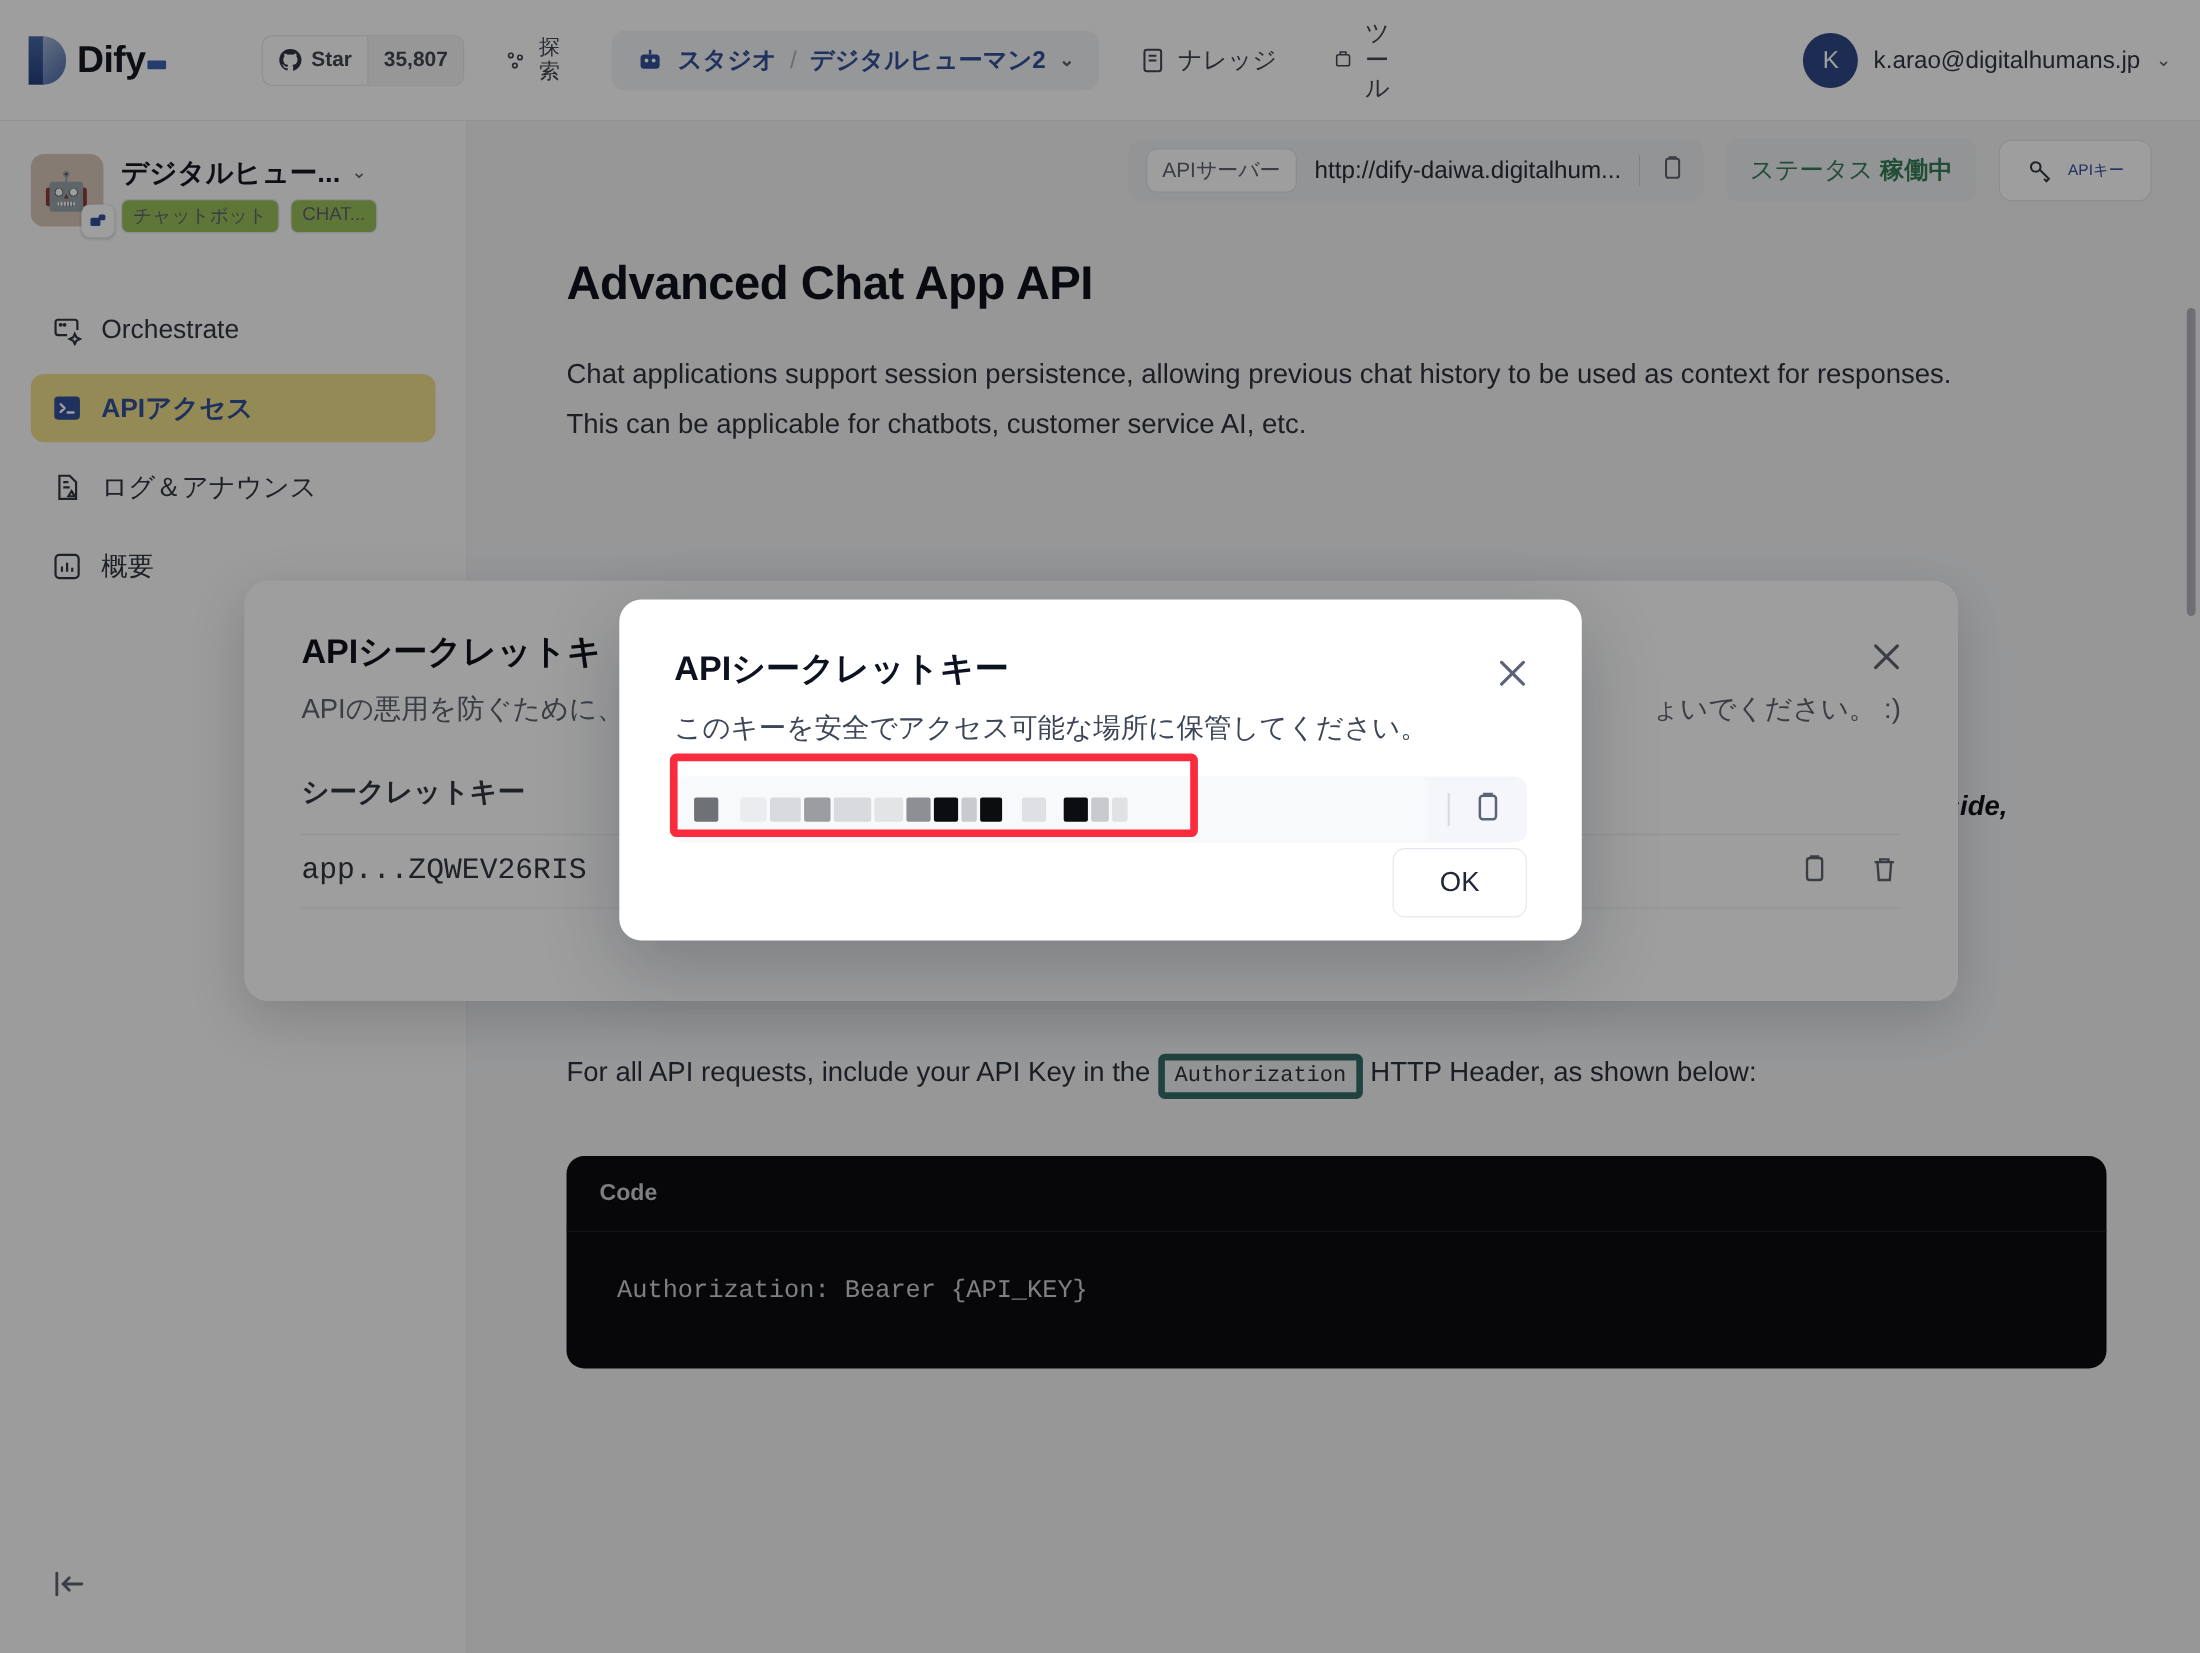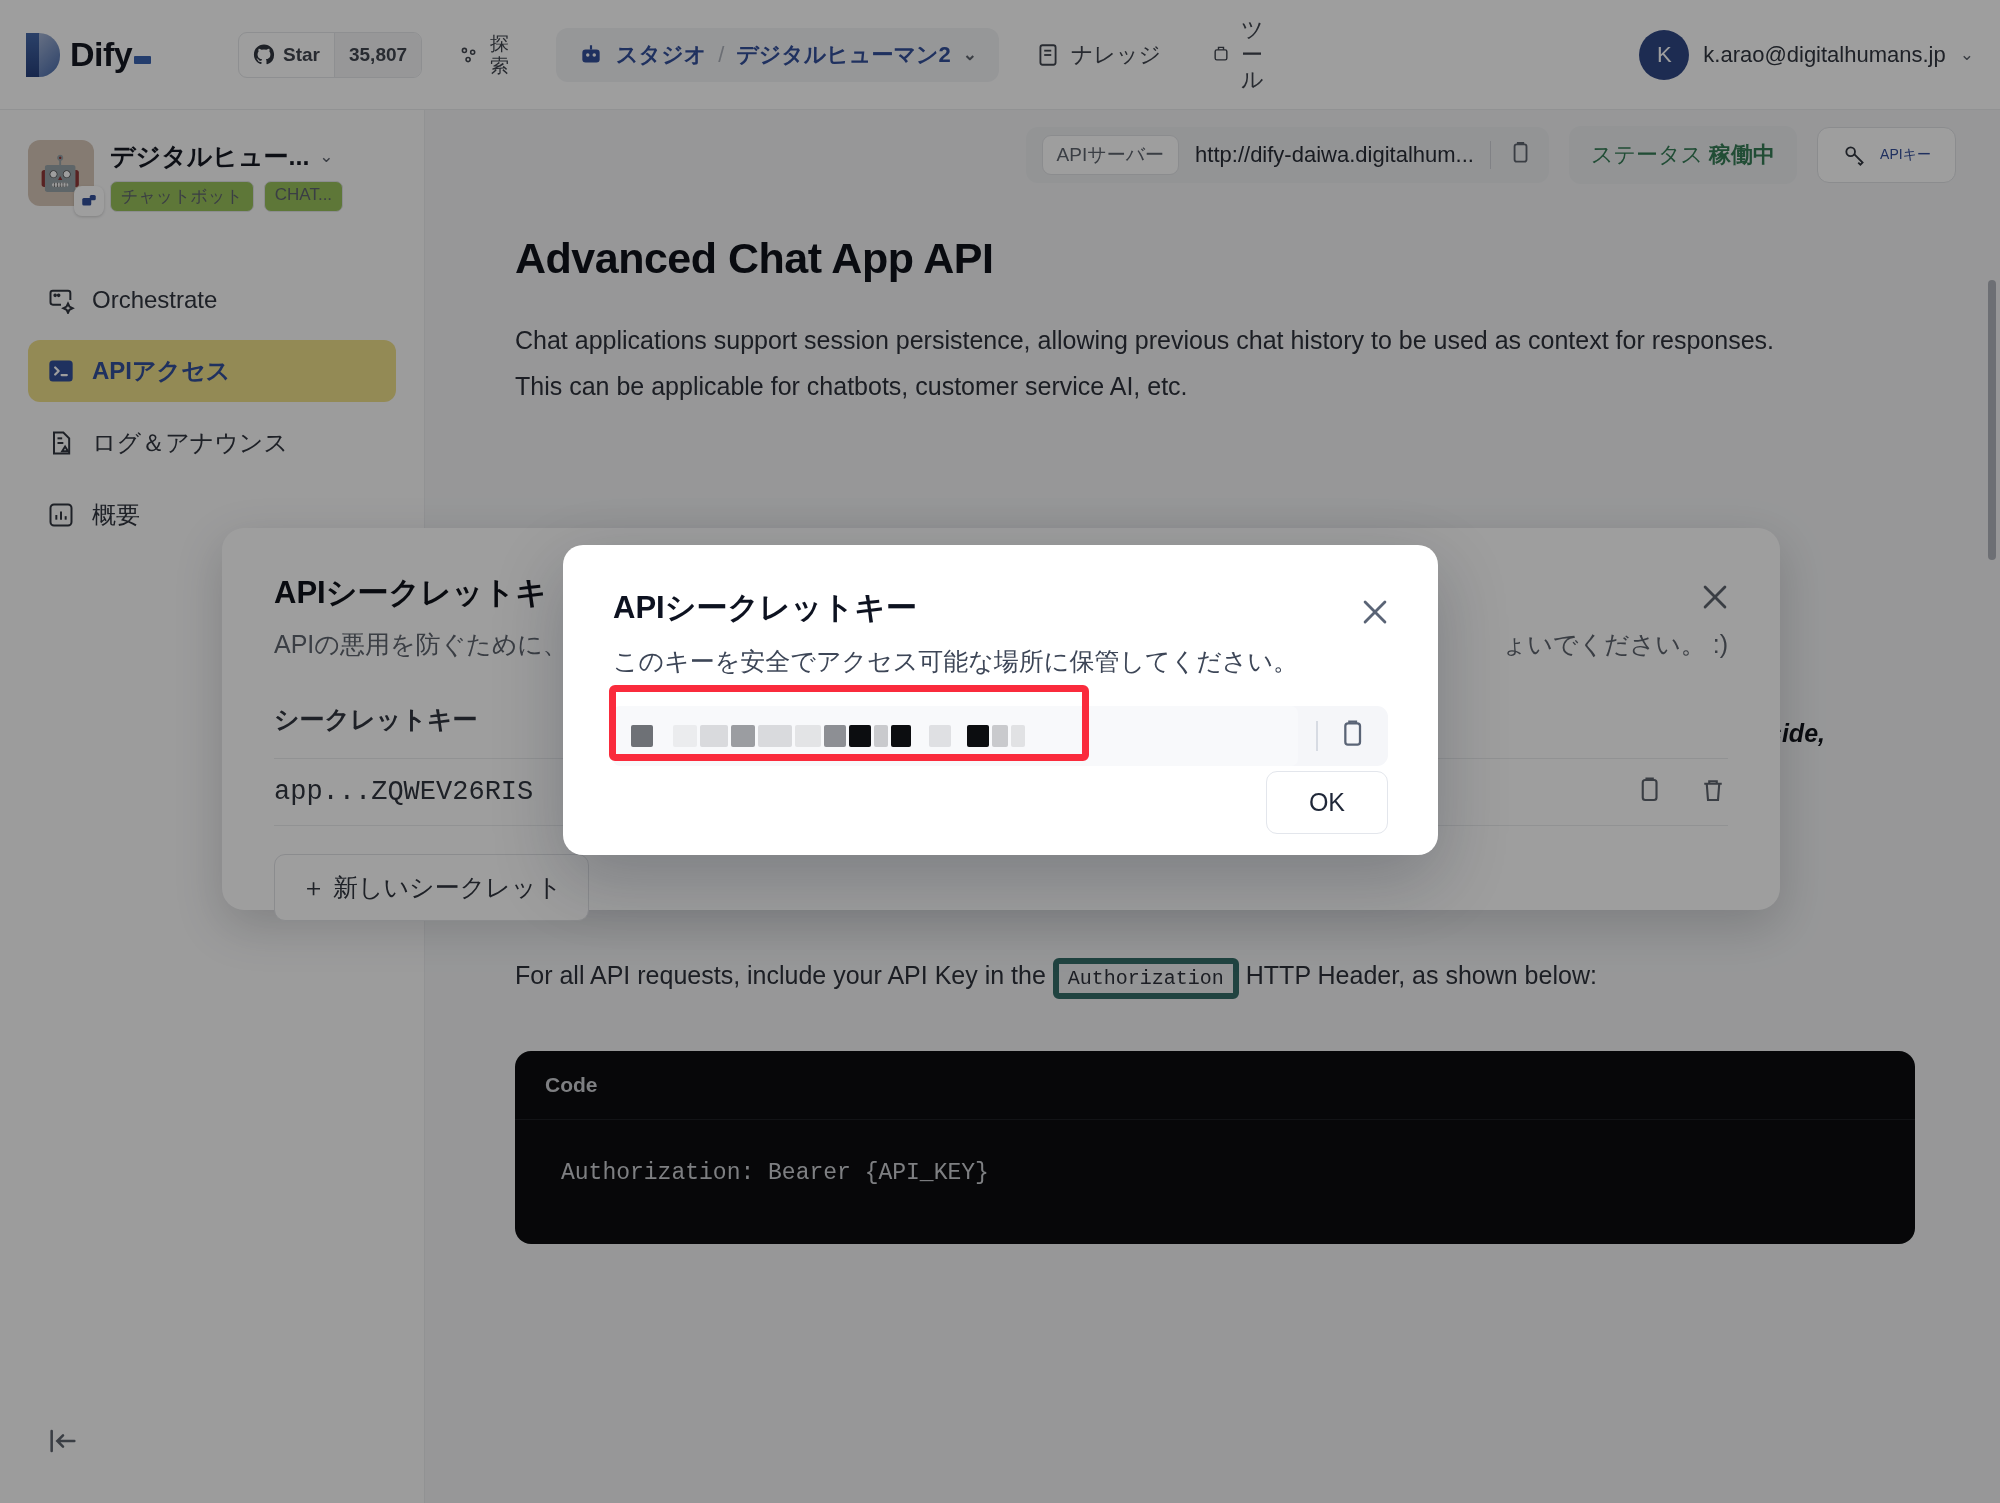--- a/index.html
+++ b/index.html
@@ -429,21 +429,20 @@
                 <path d="M10 4V2.8h5V4"></path>
               </svg>
           </span>
           <span>
             <svg width="30" height="30" viewBox="0 0 24 24" fill="none" stroke="#5a6476" stroke-width="1.7">
                 <path d="M5 7h14M9 7V5h6v2M7 7l1 13h8l1-13"></path>
               </svg>
           </span>
         </span>
       </div>
-      <div class="bp-newbtn">＋ 新しいシークレット</div>
       <div class="bp-close">
         <svg width="34" height="34" viewBox="0 0 24 24" fill="none" stroke="#5a6476" stroke-width="2" stroke-linecap="round">
             <line x1="5" y1="5" x2="19" y2="19"></line>
             <line x1="19" y1="5" x2="5" y2="19"></line>
           </svg>
       </div>
     </div>
 
   </div>
 

